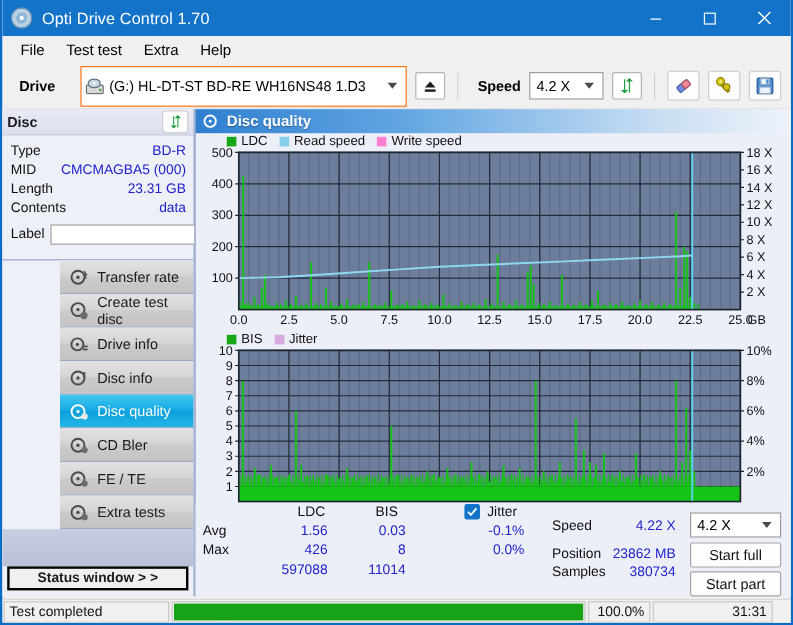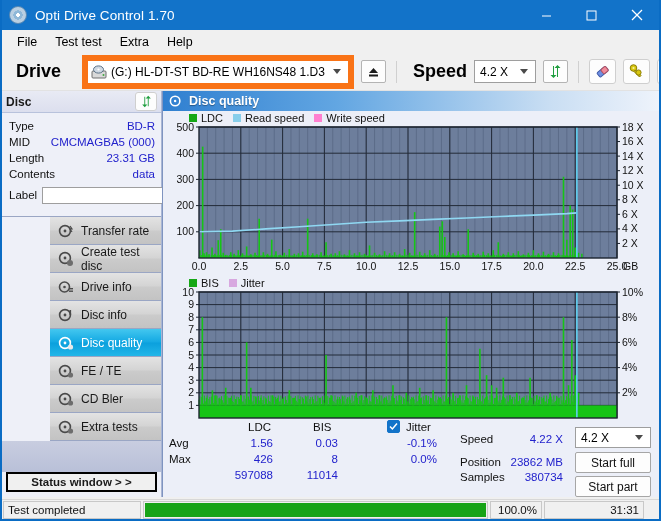--- a/index.html
+++ b/index.html
@@ -59,27 +59,27 @@
 
   
   #drivebar {
     height: 38px;
     background: #f0f0f0;
     display: flex; align-items: center;
     padding: 0 8px;
     gap: 7px;
     border-bottom: 1px solid #e2e2e2;
   }
-  .bar-label { font-size: 18px; color: #000; font-weight: bold; }
+  .bar-label { font-size: 12px; color: #000; font-weight: bold; }
   #drive-label { margin-left: 6px; margin-right: 14px; }
   #drive-combo {
     flex: none;
     width: 272px; height: 34px;
     background: #fff;
-    border: 6px solid #f97316;
+    border: 1px solid #f97316;
     display: flex; align-items: center;
     font-size: 12px;
     padding-left: 3px;
     position: relative;
   }
   #drive-icon {
     width: 16px; height: 14px; flex: none; margin-right: 4px;
     position: relative;
   }
   #drive-combo .dtext { white-space: nowrap; overflow: hidden; }
@@ -474,31 +474,31 @@
           <span>Disc quality</span>
         </div>
         <div class="nav-item">
           <span class="nav-icon">
             <svg width="16" height="16" viewBox="0 0 16 16">
                 <circle cx="7" cy="8" r="5.4" fill="none" stroke="#4a4a4a" stroke-width="1.6"></circle>
                 <circle cx="7" cy="8" r="1.4" fill="#4a4a4a"></circle>
                 <circle cx="12.5" cy="12" r="2.6" fill="#6d6d6d"></circle>
               </svg>
           </span>
-          <span>FE / TE</span>
+          <span>CD Bler</span>
         </div>
         <div class="nav-item">
           <span class="nav-icon">
             <svg width="16" height="16" viewBox="0 0 16 16">
                 <circle cx="7" cy="8" r="5.4" fill="none" stroke="#4a4a4a" stroke-width="1.6"></circle>
                 <circle cx="7" cy="8" r="1.4" fill="#4a4a4a"></circle>
                 <circle cx="12.5" cy="12" r="2.6" fill="#6d6d6d"></circle>
               </svg>
           </span>
-          <span>CD Bler</span>
+          <span>FE / TE</span>
         </div>
         <div class="nav-item">
           <span class="nav-icon">
             <svg width="16" height="16" viewBox="0 0 16 16">
                 <circle cx="7" cy="8" r="5.4" fill="none" stroke="#4a4a4a" stroke-width="1.6"></circle>
                 <circle cx="7" cy="8" r="1.4" fill="#4a4a4a"></circle>
                 <circle cx="12.5" cy="12" r="2.6" fill="#6d6d6d"></circle>
               </svg>
           </span>
           <span>Extra tests</span>

